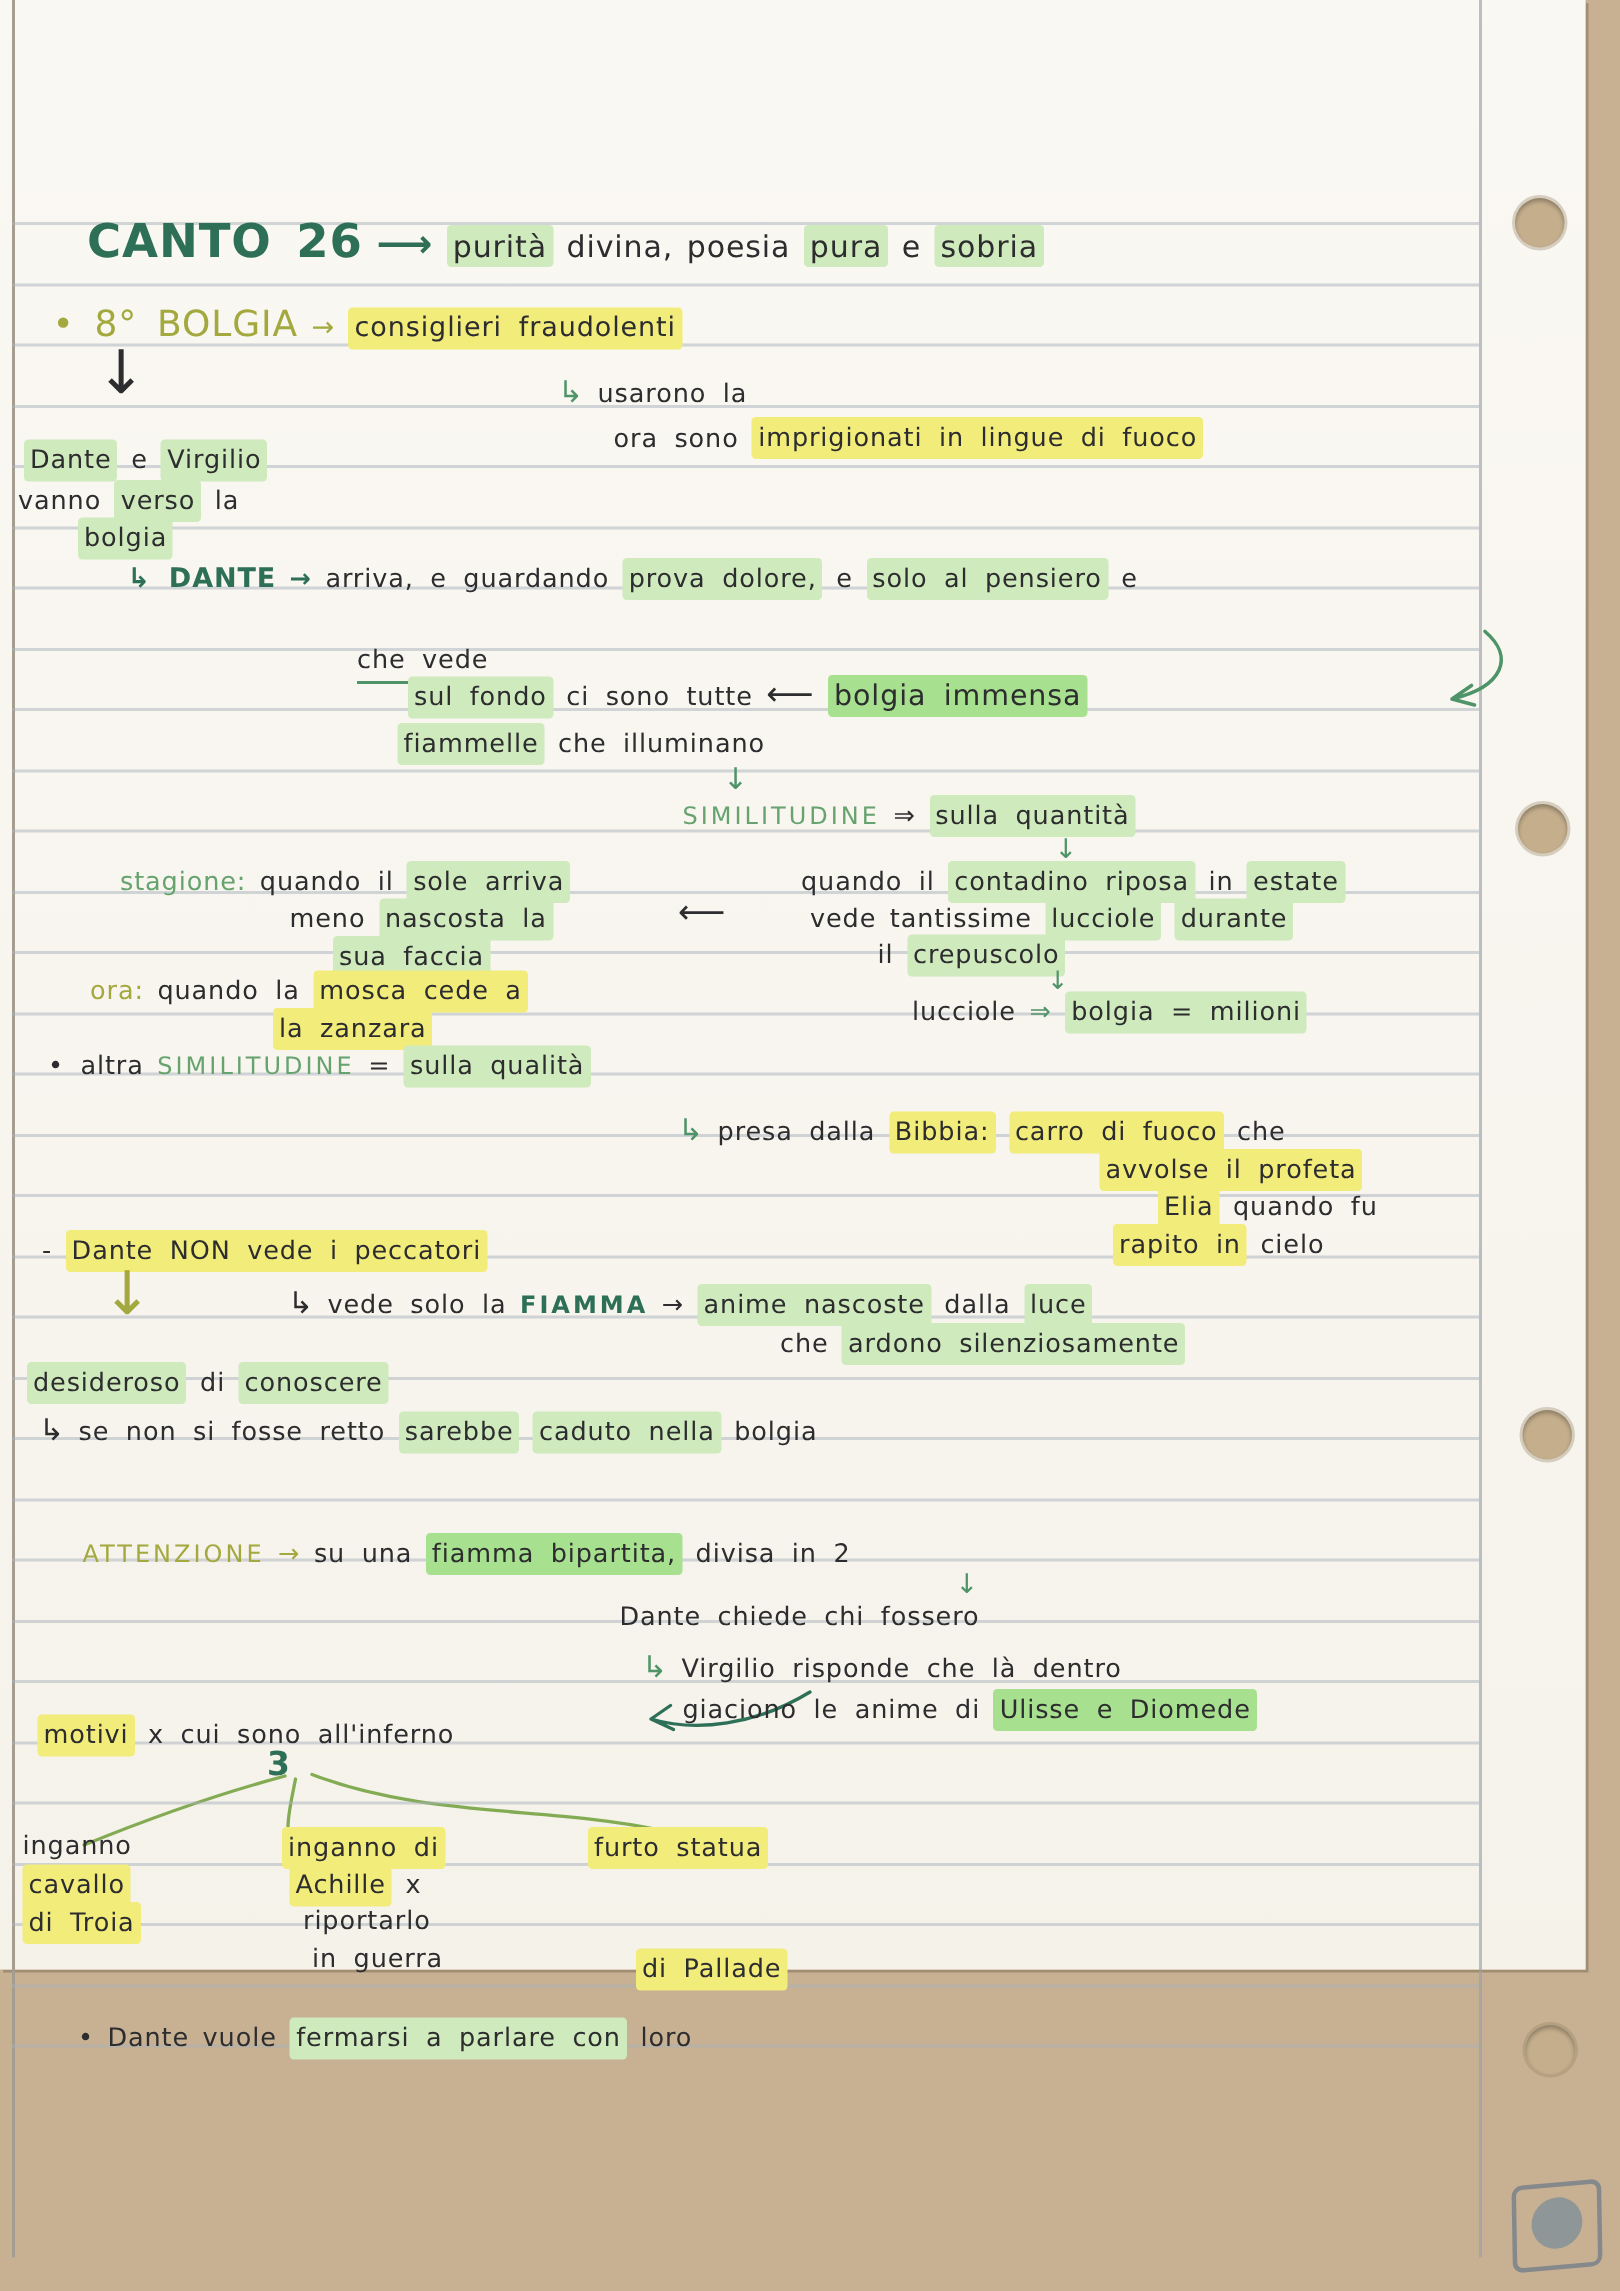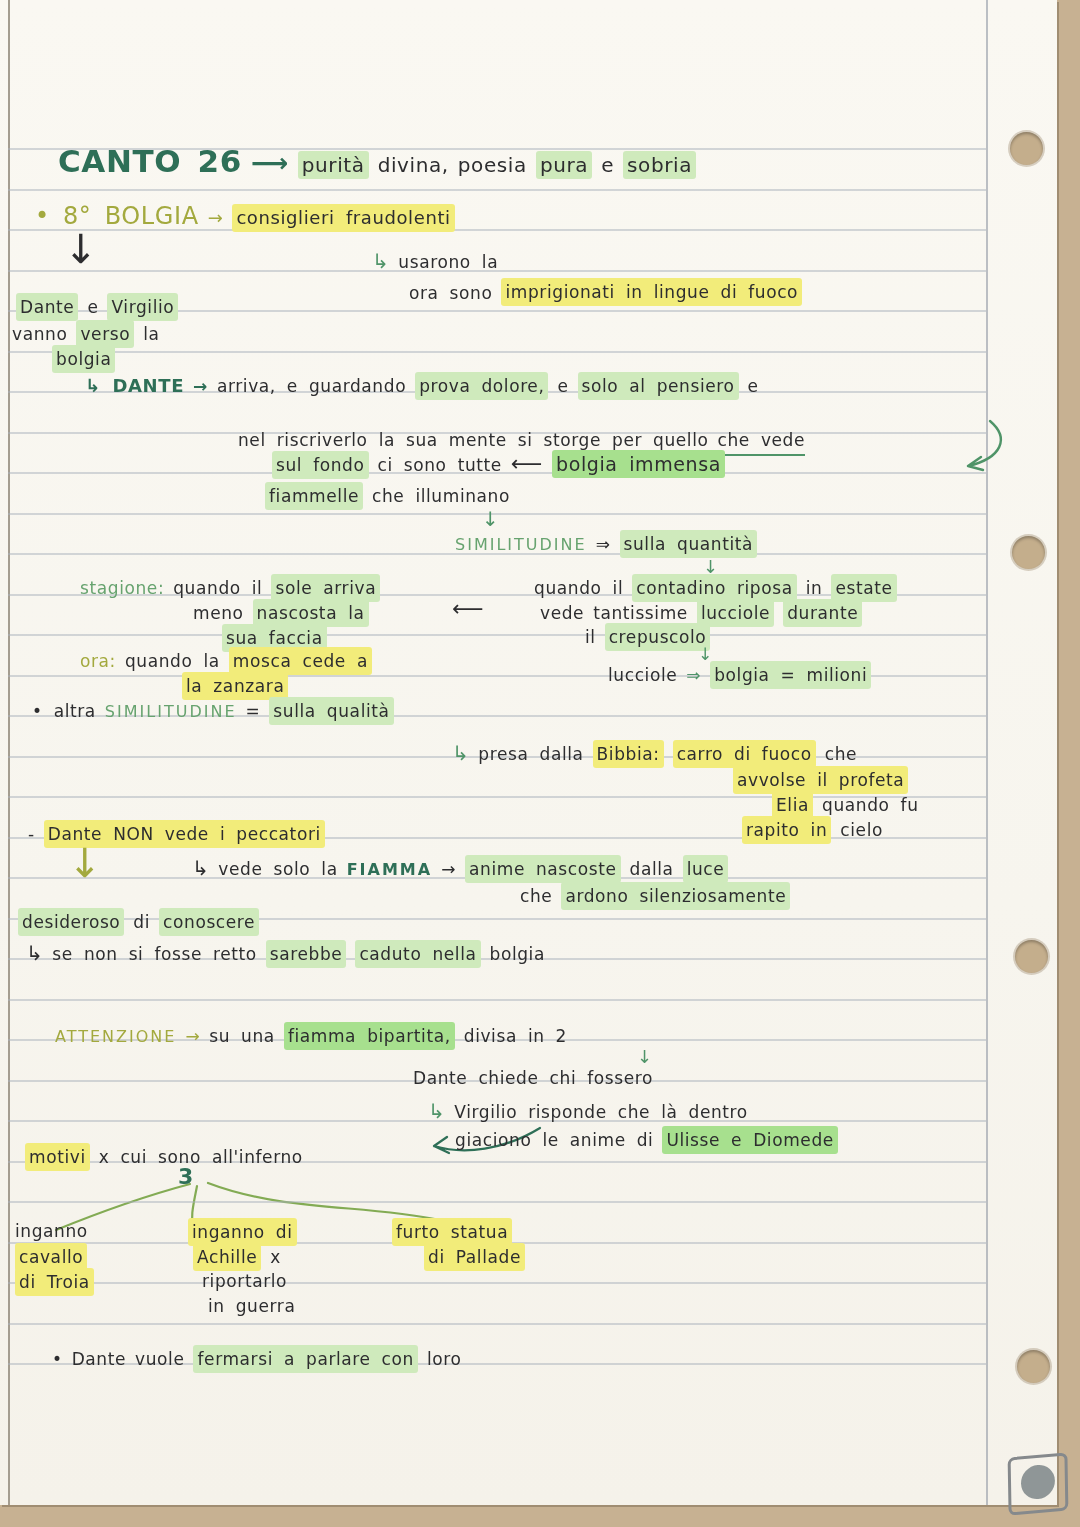--- a/index.html
+++ b/index.html
@@ -2,21 +2,21 @@
 <html><head>
 <meta charset="utf-8">
 <style>
   html,body{margin:0;padding:0;}
   body{
     width:1080px;height:1527px;position:relative;overflow:hidden;
     background:#c7b192;
     font-family:"DejaVu Sans", sans-serif;
   }
   #paper{
-    position:absolute;left:0;top:0;width:1057px;height:1505px;
+    position:absolute;left:0;top:0;width:1057px;height:1313px;
     background:linear-gradient(180deg,#faf8f2 0%,#f7f5ee 60%,#f5f2ea 100%);
     box-shadow:2px 2px 0 rgba(90,75,55,.35);
   }
   .edge-line{position:absolute;top:0;height:1505px;background:#a49d90;width:2px;}
   .margin-line{position:absolute;top:0;height:1505px;background:#99a0aa;width:2px;opacity:.65;}
   .rule{position:absolute;left:8px;width:978px;height:2px;background:#aab1bc;opacity:.5;}
   .hole{
     position:absolute;width:33px;height:33px;border-radius:50%;
     background:#c4ae8c;
     box-shadow:inset 0 2px 3px rgba(0,0,0,.28), 0 0 0 2px rgba(150,130,100,.35);
@@ -147,21 +147,20 @@
     <div class="note-line" style="left: 85px; top: 372px;">
       <span class="seg ink-dg" style="font-size: 18px;">↳ DANTE</span>
       <span class="seg ink-dg">→</span>
       <span class="seg ink-k">arriva, e guardando</span>
       <span class="seg ink-k hl-gl">prova dolore,</span>
       <span class="seg ink-k">e</span>
       <span class="seg ink-k hl-gl">solo al pensiero</span>
       <span class="seg ink-k">e</span>
     </div>
     <div class="note-line" style="left: 238px; top: 398px;">
-      <span class="seg ink-k">nel riscriverlo la sua mente si storge per quello</span>
       <span class="seg ink-k u-green">che vede</span>
     </div>
     <div class="note-line" style="left: 272px; top: 450px;">
       <span class="seg ink-k hl-gl">sul fondo</span>
       <span class="seg ink-k">ci sono tutte</span>
       <span class="seg ink-k" style="font-size: 22px;">⟵</span>
       <span class="seg ink-k hl-gs" style="font-size: 19px;">bolgia immensa</span>
     </div>
     <div class="note-line" style="left: 265px; top: 482px;">
       <span class="seg ink-k hl-gl">fiammelle</span>
@@ -186,21 +185,21 @@
     <div class="note-line" style="left: 193px; top: 599px;">
       <span class="seg ink-k">meno</span>
       <span class="seg ink-k hl-gl">nascosta la</span>
     </div>
     <div class="note-line" style="left: 222px; top: 624px;">
       <span class="seg ink-k hl-gl">sua faccia</span>
     </div>
     <div class="note-line" style="left: 452px; top: 596px;">
       <span class="seg ink-k" style="font-size: 22px;">⟵</span>
     </div>
-    <div class="note-line" style="left: 80px; top: 647px;">
+    <div class="note-line" style="left: 60px; top: 647px;">
       <span class="seg ink-o">ora:</span>
       <span class="seg ink-k">quando la</span>
       <span class="seg ink-k hl-y">mosca cede a</span>
     </div>
     <div class="note-line" style="left: 182px; top: 672px;">
       <span class="seg ink-k hl-y">la zanzara</span>
     </div>
     <div class="note-line" style="left: 534px; top: 574px;">
       <span class="seg ink-k">quando il</span>
       <span class="seg ink-k hl-gl">contadino riposa</span>
@@ -327,21 +326,21 @@
     </div>
     <div class="note-line" style="left: 202px; top: 1268px;">
       <span class="seg ink-k">riportarlo</span>
     </div>
     <div class="note-line" style="left: 208px; top: 1293px;">
       <span class="seg ink-k">in guerra</span>
     </div>
     <div class="note-line" style="left: 392px; top: 1218px;">
       <span class="seg ink-k hl-y">furto statua</span>
     </div>
-    <div class="note-line" style="left: 398px; top: 1243px; padding-left: 26px;">
+    <div class="note-line" style="left: 398px; top: 1299px; padding-left: 26px;">
       <span class="seg ink-k hl-y">di Pallade</span>
     </div>
     <div class="note-line" style="left: 52px; top: 1345px;">
       <span class="seg ink-k">•</span>
       <span class="seg ink-k">Dante</span>
       <span class="seg ink-k">vuole</span>
       <span class="seg ink-k hl-gl">fermarsi a parlare con</span>
       <span class="seg ink-k">loro</span>
     </div>
   </div>

